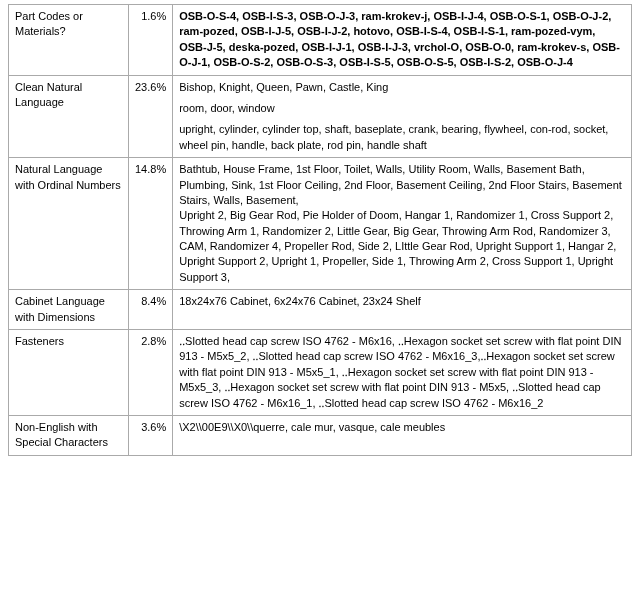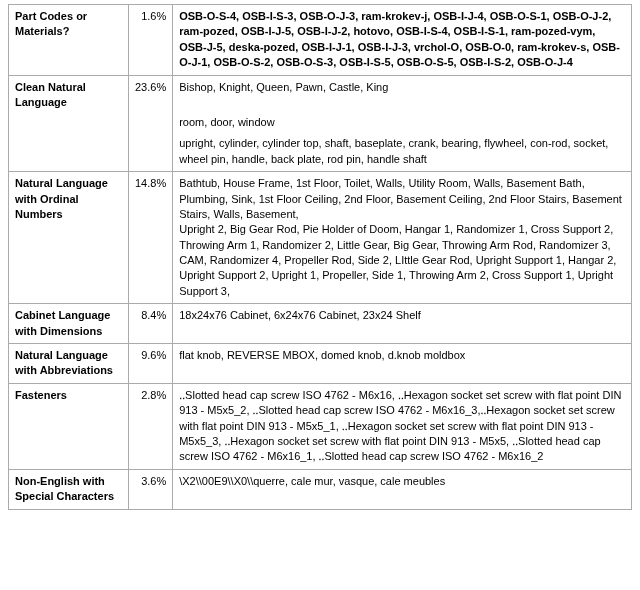--- a/index.html
+++ b/index.html
@@ -22,21 +22,21 @@
       border: 1px solid #aaa;
     }
     td {
       border: 1px solid #aaa;
       padding: 4px 6px;
       vertical-align: top;
       line-height: 1.4;
     }
     td.col-label {
       width: 120px;
-      font-weight: bold;
+      font-weight: normal;
     }
     td.col-pct {
       width: 40px;
       text-align: right;
     }
     td.col-content {
       width: auto;
     }
   </style>
 </head>
@@ -49,45 +49,38 @@
           <td class="col-label">Part Codes or Materials?</td>
           <td class="col-pct">1.6%</td>
           <td class="col-content">
             <p style="margin-bottom: 0px; font-weight: bold;">OSB-O-S-4, OSB-I-S-3, OSB-O-J-3, ram-krokev-j, OSB-I-J-4, OSB-O-S-1, OSB-O-J-2, ram-pozed, OSB-I-J-5, OSB-I-J-2, hotovo, OSB-I-S-4, OSB-I-S-1, ram-pozed-vym, OSB-J-5, deska-pozed, OSB-I-J-1, OSB-I-J-3, vrchol-O, OSB-O-0, ram-krokev-s, OSB-O-J-1, OSB-O-S-2, OSB-O-S-3, OSB-I-S-5, OSB-O-S-5, OSB-I-S-2, OSB-O-J-4</p>
           </td>
         </tr>
         <tr>
           <td class="col-label">Clean Natural Language</td>
           <td class="col-pct">23.6%</td>
           <td class="col-content">
-            <p style="margin-bottom: 20px;">Bishop, Knight, Queen, Pawn, Castle, King</p>
+            <p style="margin-bottom: 6px;">Bishop, Knight, Queen, Pawn, Castle, King</p>
             <p style="margin-bottom: 6px;">room, door, window</p>
             <p style="margin-bottom: 0px;">upright, cylinder, cylinder top, shaft, baseplate, crank, bearing, flywheel, con-rod, socket, wheel pin, handle, back plate, rod pin, handle shaft</p>
           </td>
         </tr>
         <tr>
           <td class="col-label">Natural Language with Ordinal Numbers</td>
           <td class="col-pct">14.8%</td>
           <td class="col-content">
             <p style="">Bathtub, House Frame, 1st Floor, Toilet, Walls, Utility Room, Walls, Basement Bath, Plumbing, Sink, 1st Floor Ceiling, 2nd Floor, Basement Ceiling, 2nd Floor Stairs, Basement Stairs, Walls, Basement,</p>
             <p style="margin-bottom: 0px;">Upright 2, Big Gear Rod, Pie Holder of Doom, Hangar 1, Randomizer 1, Cross Support 2, Throwing Arm 1, Randomizer 2, Little Gear, Big Gear, Throwing Arm Rod, Randomizer 3, CAM, Randomizer 4, Propeller Rod, Side 2, LIttle Gear Rod, Upright Support 1, Hangar 2, Upright Support 2, Upright 1, Propeller, Side 1, Throwing Arm 2, Cross Support 1, Upright Support 3,</p>
           </td>
         </tr>
         <tr>
           <td class="col-label">Cabinet Language with Dimensions</td>
           <td class="col-pct">8.4%</td>
           <td class="col-content">
             <p style="margin-bottom: 0px;">18x24x76 Cabinet, 6x24x76 Cabinet, 23x24 Shelf</p>
-          </td>
-        </tr>
-        <tr>
-          <td class="col-label">Natural Language with Abbreviations</td>
-          <td class="col-pct">9.6%</td>
-          <td class="col-content">
-            <p style="margin-bottom: 0px;">flat knob, REVERSE MBOX, domed knob, d.knob moldbox</p>
           </td>
         </tr>
         <tr>
           <td class="col-label">Fasteners</td>
           <td class="col-pct">2.8%</td>
           <td class="col-content">
             <p style="margin-bottom: 0px;">‥Slotted head cap screw ISO 4762 - M6x16, ‥Hexagon socket set screw with flat point DIN 913 - M5x5_2, ‥Slotted head cap screw ISO 4762 - M6x16_3,‥Hexagon socket set screw with flat point DIN 913 - M5x5_1, ‥Hexagon socket set screw with flat point DIN 913 - M5x5_3, ‥Hexagon socket set screw with flat point DIN 913 - M5x5, ‥Slotted head cap screw ISO 4762 - M6x16_1, ‥Slotted head cap screw ISO 4762 - M6x16_2</p>
           </td>
         </tr>
         <tr>

